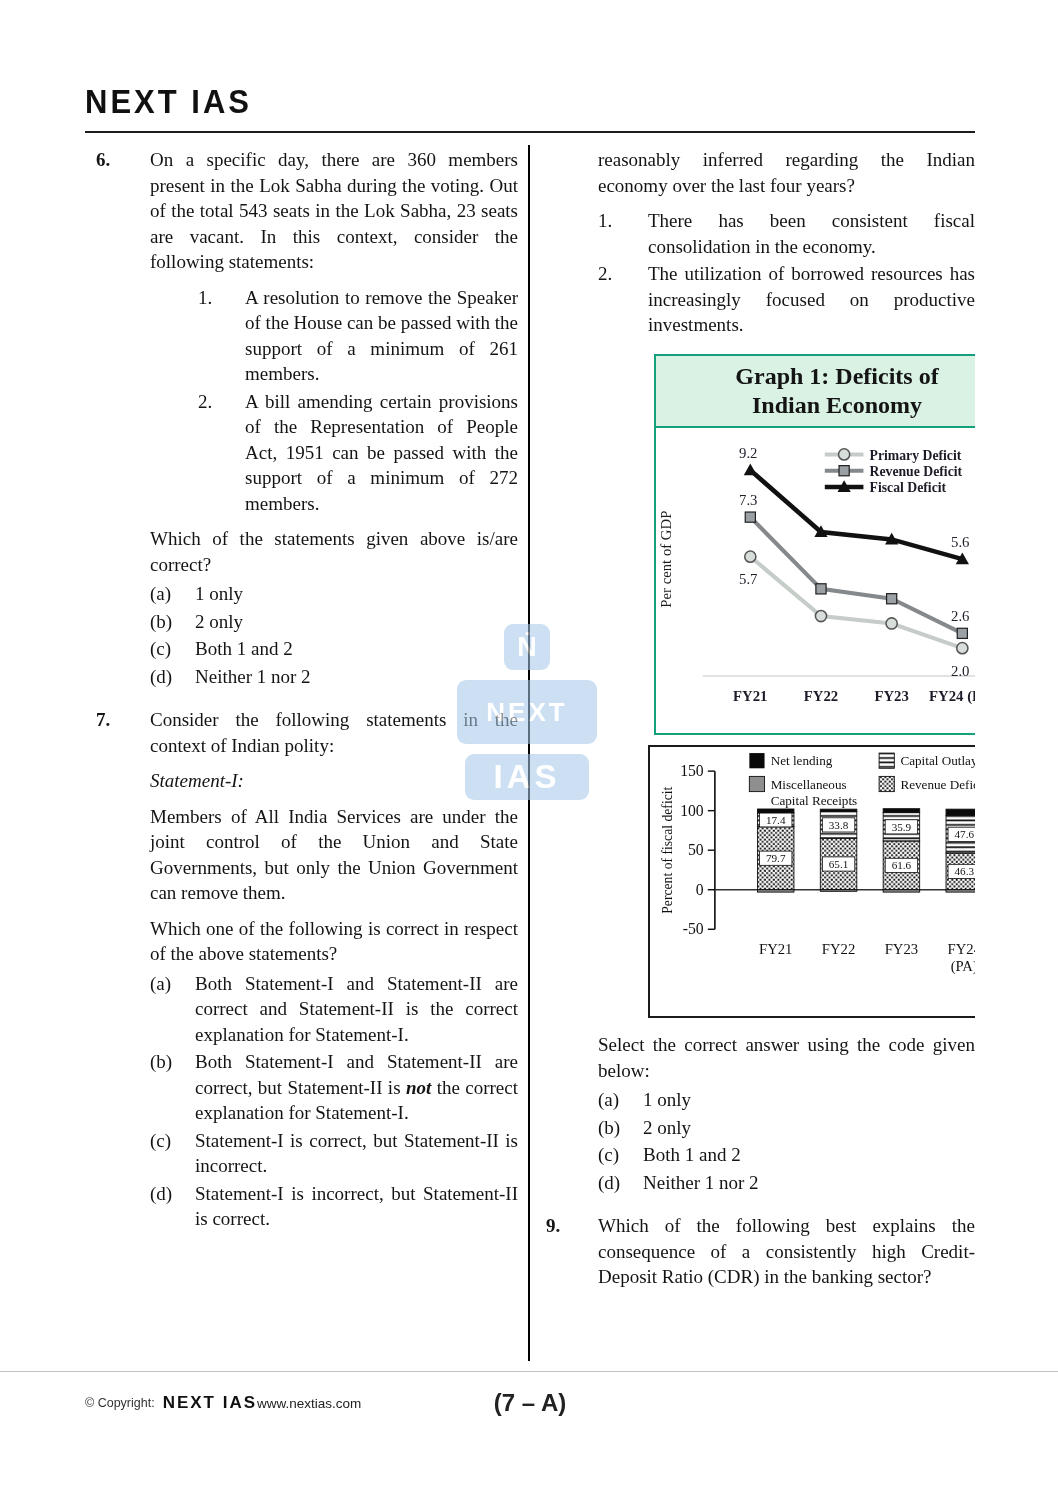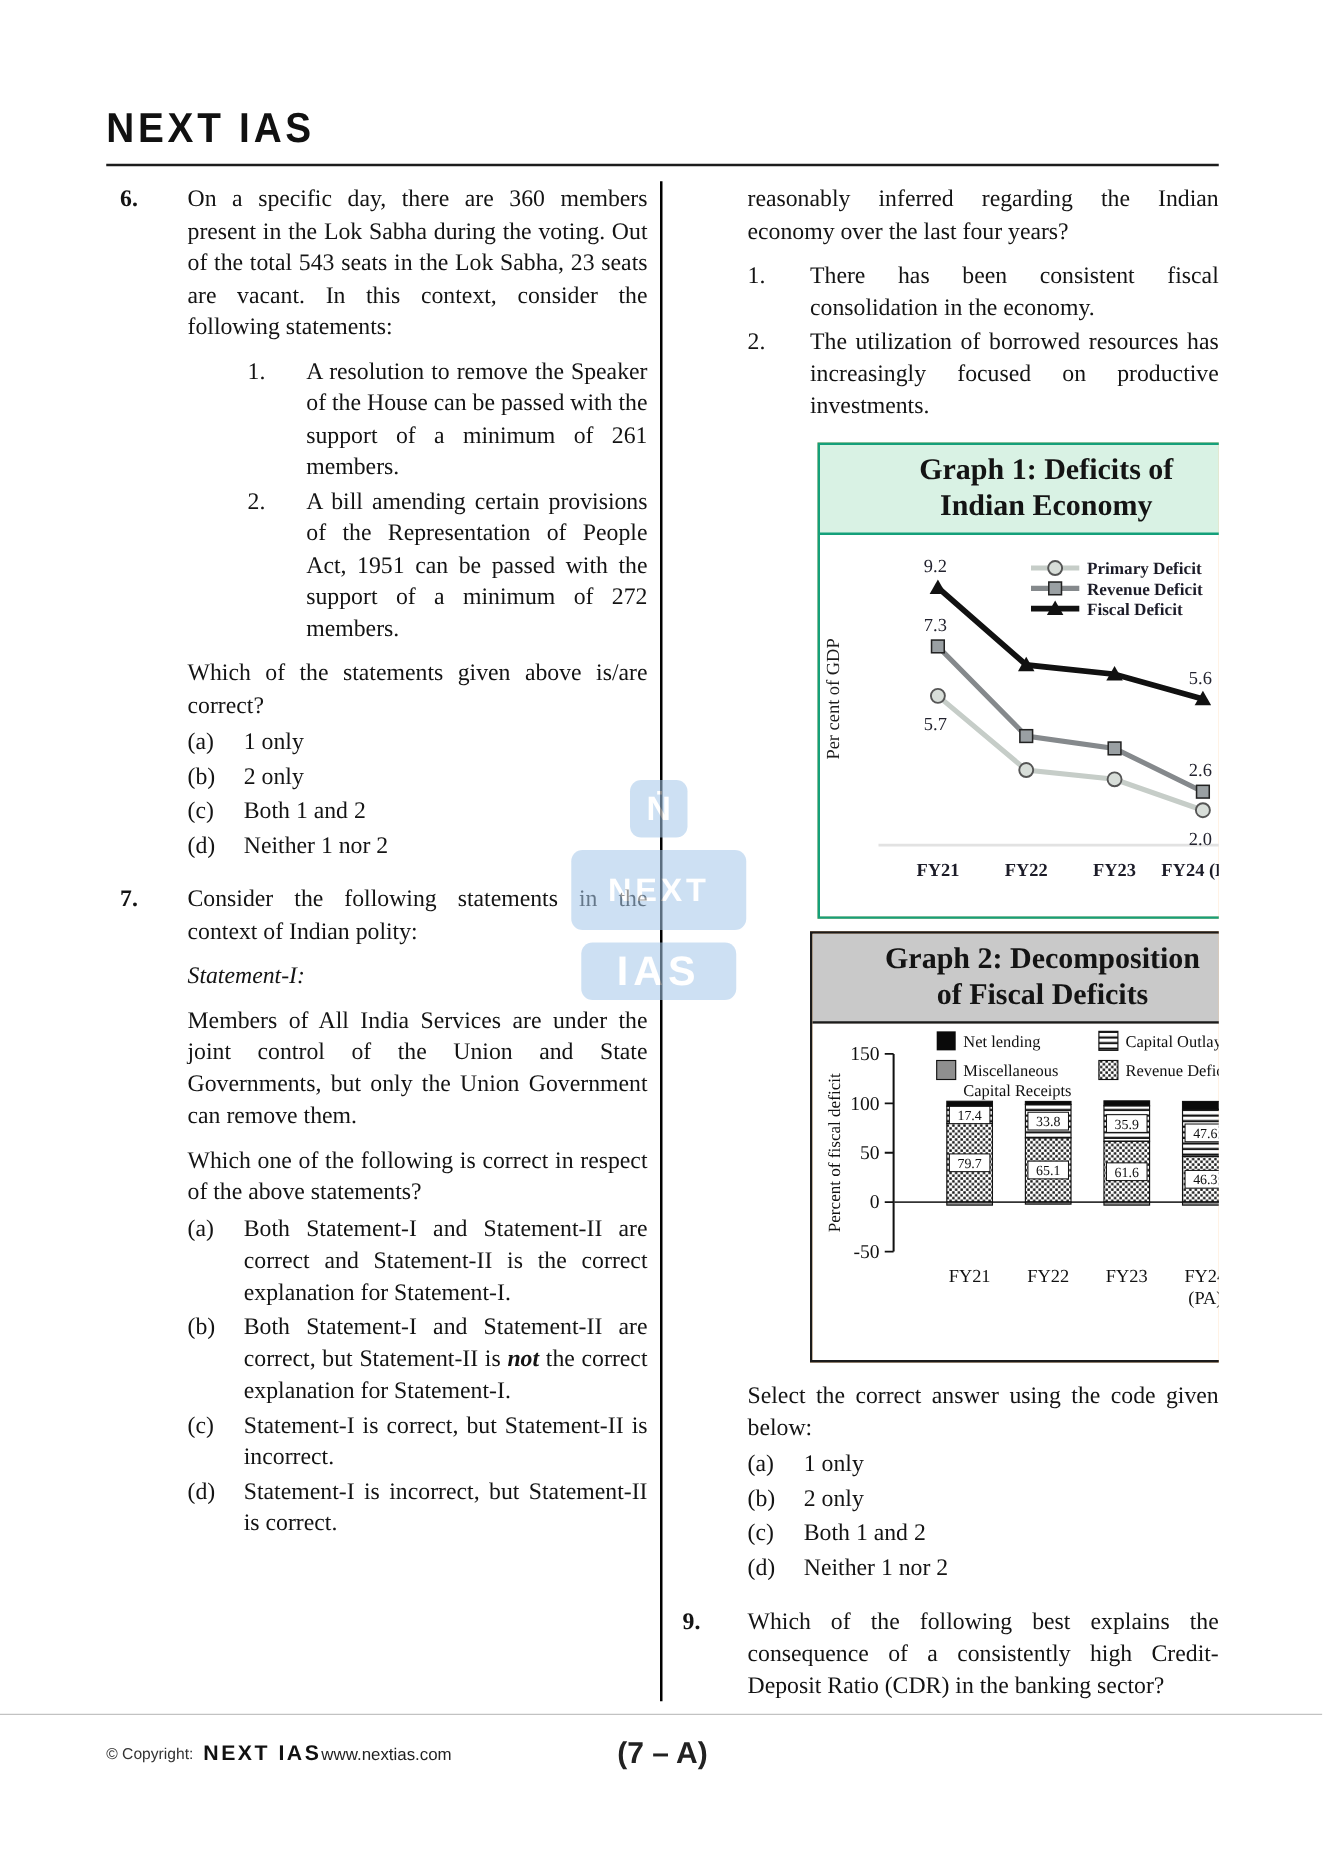--- a/index.html
+++ b/index.html
@@ -31,21 +31,21 @@
   .stmt{display:flex;margin:0 0 2px 0;}
   .stmt.deep{margin-left:48px;}
   .stmt-label{flex:0 0 47px;}
   .stmt-label.wide{flex:0 0 50px;}
   .opt{display:flex;margin:0 0 2px 0;}
   .opt-label{flex:0 0 45px;}
   .it{font-style:italic;}
   .bi{font-weight:bold;font-style:italic;}
   .gap8{height:8px;}
   
-  .gbox{background:#fdba74;}
+  .gbox{background:#84cc16;}
   .g1{width:362px;margin:16px 0 10px 56px;border:2.5px solid #14a07a;}
   .g1 .ghead{background:#d9f2e4;border-bottom:2.5px solid #14a07a;}
   .g2{width:368px;margin:8px 0 14px 50px;border:2.5px solid #1b1b1b;}
   .g2 .ghead{background:#c9c9c9;border-bottom:2.5px solid #1b1b1b;}
   .ghead{text-align:center;font-weight:bold;font-size:24px;line-height:29px;padding:6px 2px;}
   .gbox svg{display:block;width:100%;height:auto;background:#fff;}
   
   .wm{position:absolute;left:452px;top:624px;width:150px;opacity:0.55;pointer-events:none;
       text-align:center;font-family:"Liberation Sans",sans-serif;z-index:5;}
   .wm-block{background:#a6c8ea;border-radius:9px;color:#fff;display:flex;
@@ -201,24 +201,20 @@
                 <text x="90.75" y="29.454545454545467" text-anchor="middle" font-family="Liberation Serif,serif" font-size="14.5" fill="#22222e">9.2</text>
                 <text x="90.75" y="75.6590909090909" text-anchor="middle" font-family="Liberation Serif,serif" font-size="14.5" fill="#22222e">7.3</text>
                 <text x="90.75" y="153.5681818181818" text-anchor="middle" font-family="Liberation Serif,serif" font-size="14.5" fill="#22222e">5.7</text>
                 <text x="299.25" y="117" text-anchor="middle" font-family="Liberation Serif,serif" font-size="14.5" fill="#22222e">5.6</text>
                 <text x="299.25" y="189.95454545454547" text-anchor="middle" font-family="Liberation Serif,serif" font-size="14.5" fill="#22222e">2.6</text>
                 <text x="299.25" y="243.54545454545453" text-anchor="middle" font-family="Liberation Serif,serif" font-size="14.5" fill="#22222e">2.0</text>
               </svg>
           </div>
 
           <div class="gbox g2">
-            <div class="ghead">
-              <div>Graph 2: Decomposition</div>
-              <div>of Fiscal Deficits</div>
-            </div>
             <svg viewBox="0 0 363 266">
                 <defs>
                   <pattern id="p-cross" width="4.4" height="4.4" patternUnits="userSpaceOnUse">
                     <rect x="0.2" y="0.2" width="1.9" height="1.9" fill="#111"></rect>
                     <rect x="2.4" y="2.4" width="1.9" height="1.9" fill="#111"></rect>
                   </pattern>
                   <pattern id="p-hl" width="4" height="4.4" patternUnits="userSpaceOnUse">
                     <rect x="0" y="1.2" width="4" height="1.7" fill="#111"></rect>
                   </pattern>
                 </defs>

